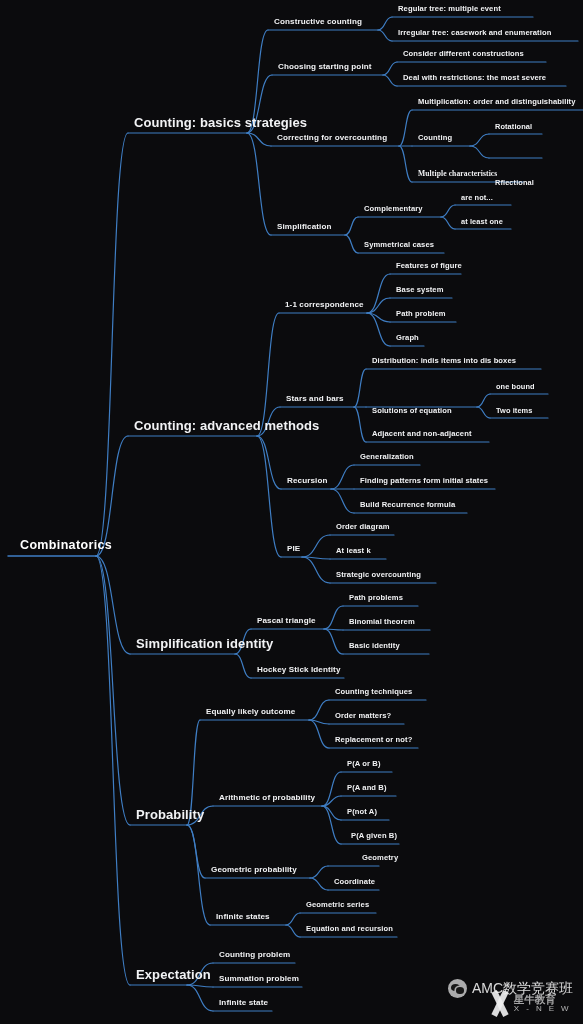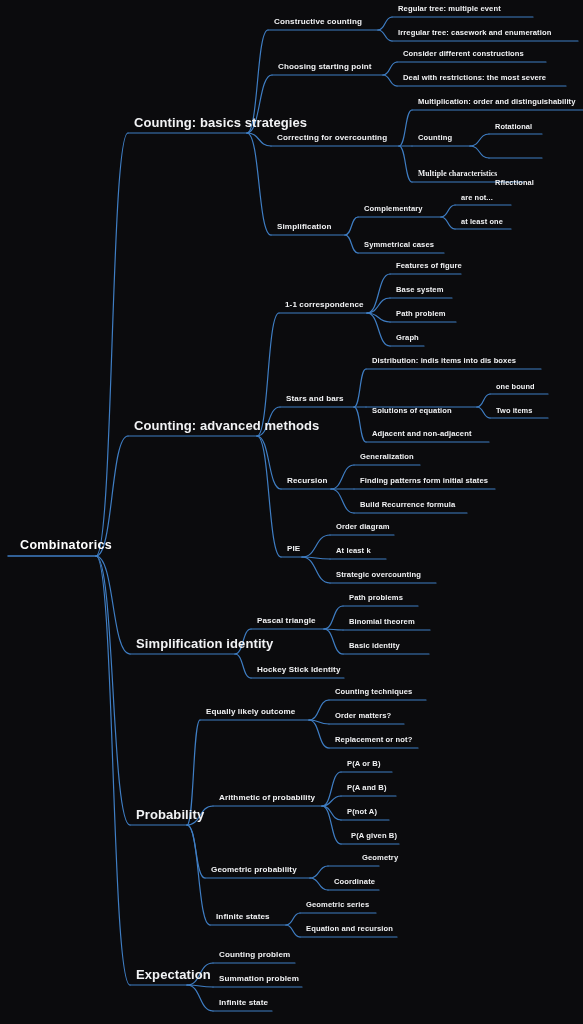--- a/index.html
+++ b/index.html
@@ -345,14 +345,30 @@
       <div class="node-label lvl-3" style="left: 334px; top: 889px;">Coordinate</div>
       <div class="node-label lvl-2" style="left: 216px; top: 924px;">Infinite states</div>
       <div class="node-label lvl-3" style="left: 306px; top: 912px;">Geometric series</div>
       <div class="node-label lvl-3" style="left: 306px; top: 936px;">Equation and recursion</div>
       <div class="node-label lvl-1" style="left: 136px; top: 984px;">Expectation</div>
       <div class="node-label lvl-2" style="left: 219px; top: 962px;">Counting problem</div>
       <div class="node-label lvl-2" style="left: 219px; top: 986px;">Summation problem</div>
       <div class="node-label lvl-2" style="left: 219px; top: 1010px;">Infinite state</div>
     </div>
 
+  <div id="watermark">
+    <div class="wm-row">
+      <div class="wechat-badge"></div>
+      <div class="wm-text">AMC数学竞赛班</div>
+    </div>
+    <div class="wm-sub">
+      <div class="xmark">
+          <span></span>
+          <span></span>
+        </div>
+      <div class="wm-sub-txt">
+        <div class="wm-cn">星牛教育</div>
+        <div class="wm-en">X - N E W</div>
+      </div>
+    </div>
+  </div>
 
 </div>
 
 </body></html>

